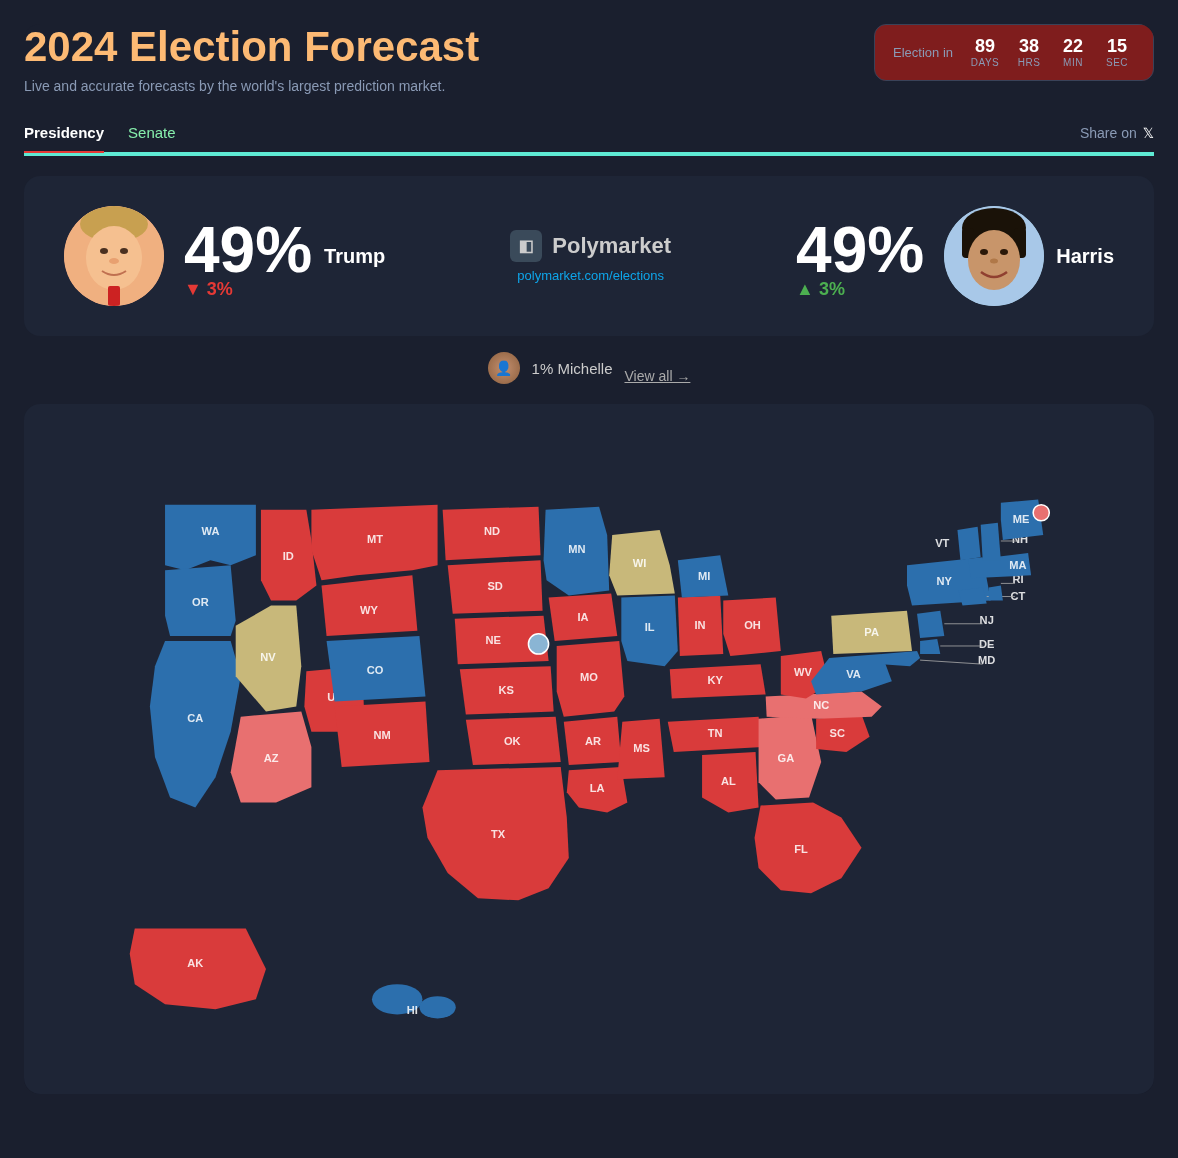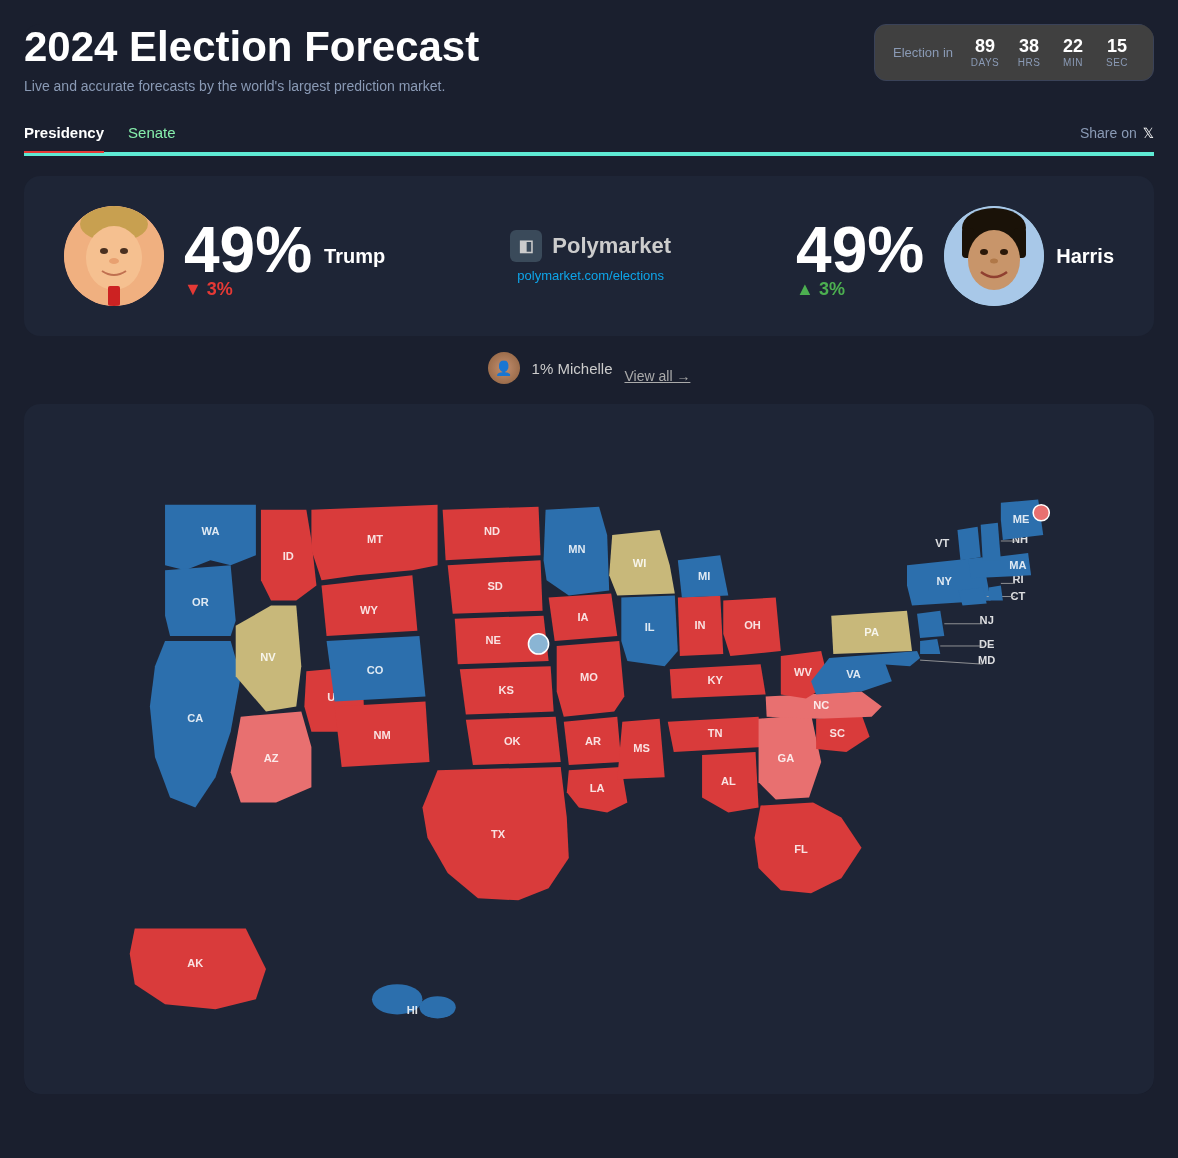--- a/index.html
+++ b/index.html
@@ -22,35 +22,35 @@
     .header {
       display: flex;
       justify-content: space-between;
       align-items: flex-start;
       margin-bottom: 20px;
     }
 
     .header-left h1 {
       font-size: 42px;
       font-weight: 800;
-      color: #ffffff;
+      color: #fdba74;
       line-height: 1.1;
     }
 
     .header-left p {
       font-size: 14px;
       color: #8a9ab5;
       margin-top: 8px;
     }
 
     .countdown-box {
       display: flex;
       align-items: center;
       gap: 8px;
-      background: #404040;
+      background: #7f1d1d;
       border: 1px solid #3a4258;
       border-radius: 12px;
       padding: 12px 18px;
     }
 
     .countdown-label {
       font-size: 13px;
       color: #8a9ab5;
       margin-right: 6px;
     }

